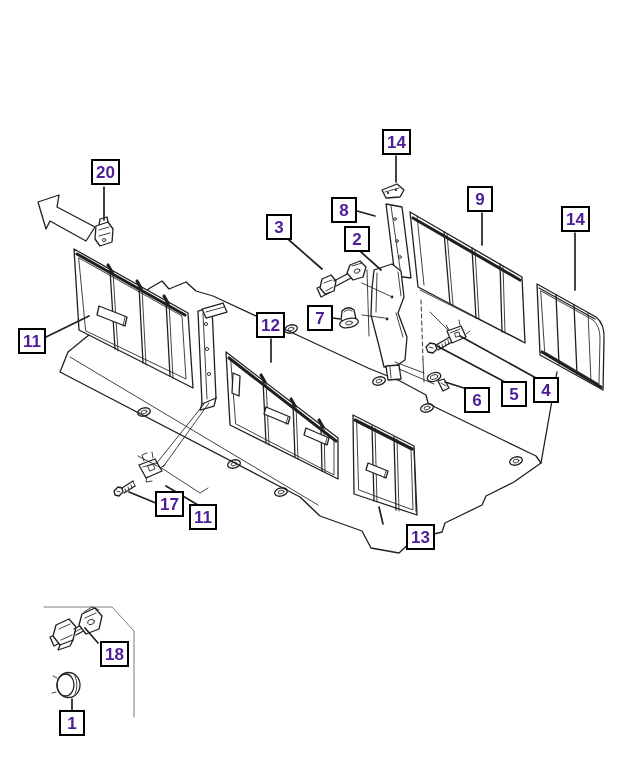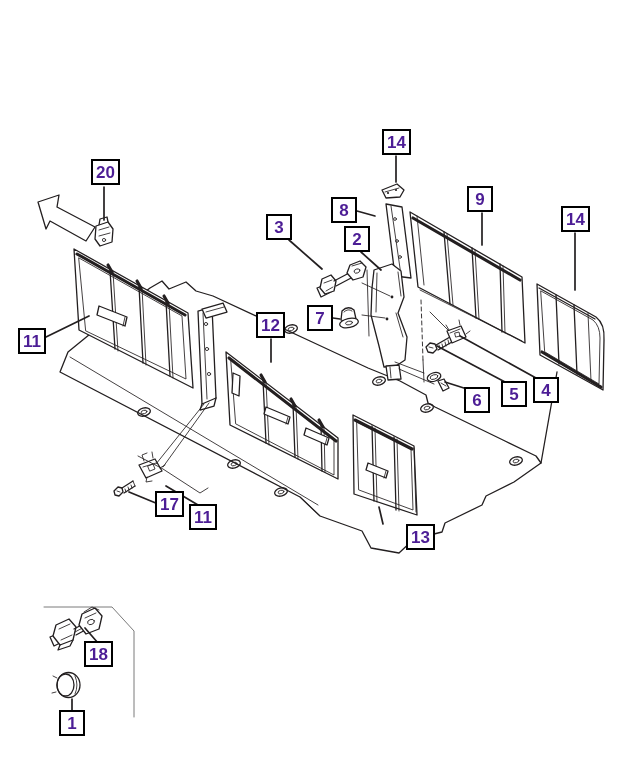--- a/index.html
+++ b/index.html
@@ -320,15 +320,15 @@
   <div class="callout" style="left:331px;top:197px;">8</div>
   <div class="callout" style="left:467px;top:186px;">9</div>
   <div class="callout" style="left:561px;top:206px;">14</div>
   <div class="callout" style="left:18px;top:328px;">11</div>
   <div class="callout" style="left:256px;top:312px;">12</div>
   <div class="callout" style="left:368px;top:524px;margin-left:38px;">13</div>
   <div class="callout" style="left:382px;top:129px;">14</div>
   <div class="callout" style="left:189px;top:504px;">11</div>
   <div class="callout" style="left:91px;top:159px;">20</div>
   <div class="callout" style="left:155px;top:491px;">17</div>
-  <div class="callout" style="left:84px;top:641px;">18</div>
+  <div class="callout" style="left:100px;top:641px;">18</div>
 
 </div>
 
 </body></html>

